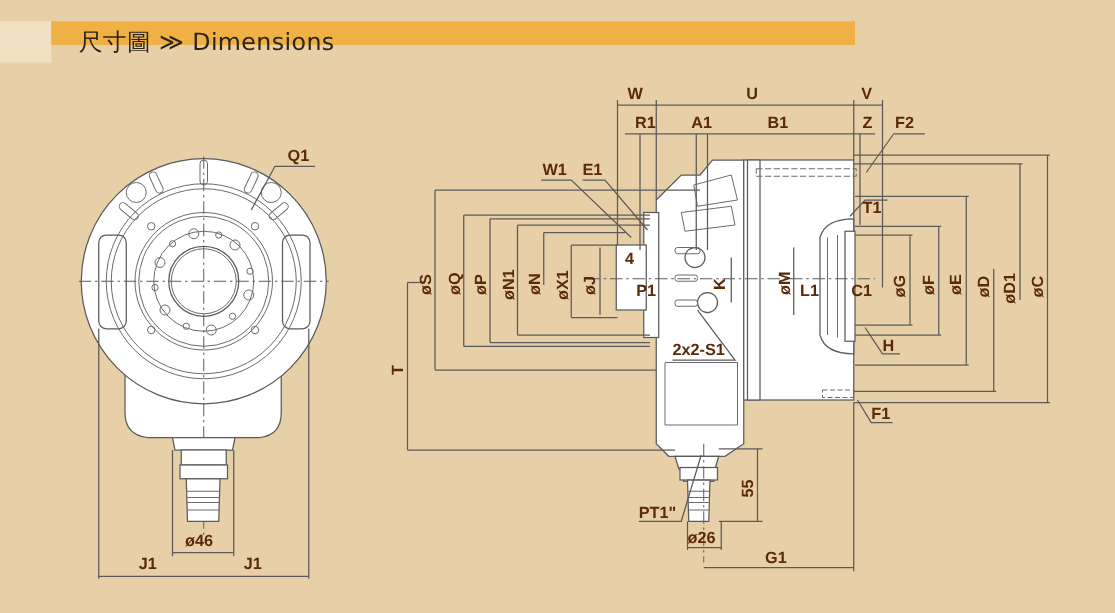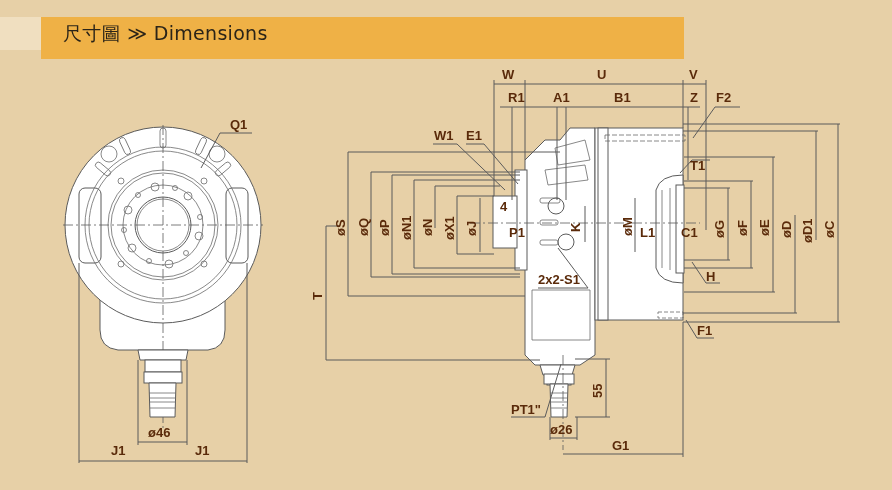--- a/index.html
+++ b/index.html
@@ -1,18 +1,18 @@
 <!DOCTYPE html>
 <html><head>
 <meta charset="utf-8">
 <style>
   html,body{margin:0;padding:0;}
   body{width:892px;height:490px;background:#e7d0a7;position:relative;overflow:hidden;font-family:"Liberation Sans",sans-serif;}
   .hdr-left{position:absolute;left:0;top:17px;width:41px;height:33px;background:#f0dfc0;}
-  .hdr{position:absolute;left:41px;top:17px;width:643px;height:42px;background:#efb146;}
+  .hdr{position:absolute;left:41px;top:17px;width:643px;height:19px;background:#efb146;}
   .hdr-title{position:absolute;left:22px;top:4px;font-family:"DejaVu Sans",sans-serif;font-size:19px;color:#2b2418;letter-spacing:0.3px;white-space:nowrap;}
   svg{position:absolute;left:0;top:0;}
   .lbl{font-family:"Liberation Sans",sans-serif;font-weight:bold;font-size:13px;fill:#5a2a0a;}
   .dim{stroke:#5b5b5b;stroke-width:1;fill:none;}
   .part{stroke:#5b5b5b;stroke-width:1;fill:#ffffff;}
   .cl{stroke:#5b5b5b;stroke-width:0.8;fill:none;stroke-dasharray:10 3 2 3;}
   .thin{stroke:#6b6b6b;stroke-width:0.8;fill:none;}
 </style>
 </head>
 <body>

